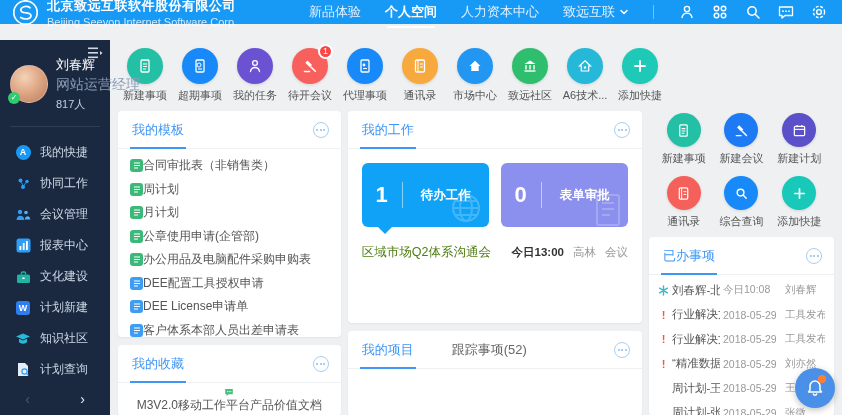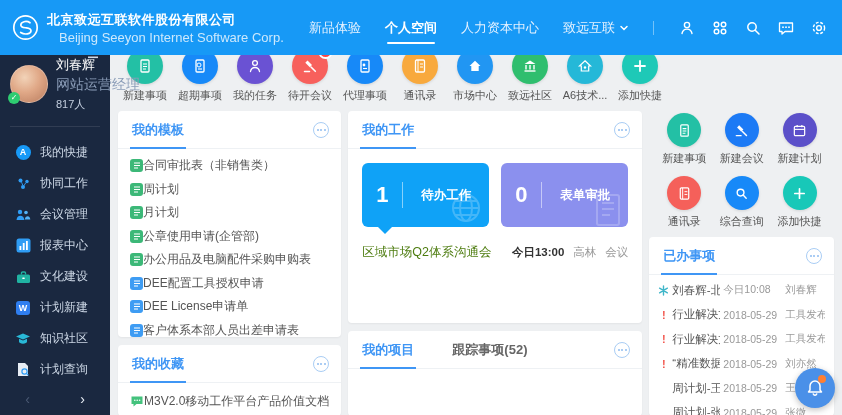--- a/index.html
+++ b/index.html
@@ -1,24 +1,24 @@
 <!DOCTYPE html>
 <html><head>
 <meta charset="utf-8">
 <style>
   * { margin:0; padding:0; box-sizing:border-box; }
   html,body { width:842px; height:415px; overflow:hidden; }
   body { font-family:"Liberation Sans", "DejaVu Sans", sans-serif; background:#eef0f2; position:relative; }
 
   
-  .topbar { position:absolute; top:0; left:0; right:0; height:55px; background:#1799f6;
+  .topbar { position:absolute; top:0; left:0; right:0; height:24px; background:#1799f6;
             display:flex; align-items:center; justify-content:space-between; padding:0 14px 0 12px; z-index:5; }
   .brand { display:flex; align-items:center; gap:8px; }
   .brand-cn { font-size:13px; font-weight:bold; color:#fff; letter-spacing:.5px; }
-  .brand-en { font-size:13px; color:rgba(255,255,255,.78); margin-top:1px;margin-left:12px; }
+  .brand-en { font-size:11px; color:rgba(255,255,255,.78); margin-top:1px; }
   .topnav { display:flex; align-items:center; gap:24px; height:40px; }
   .nav-item { color:#e3f1ff; font-size:13px; cursor:pointer; position:relative; height:40px; line-height:40px; white-space:nowrap; }
   .nav-item.active { color:#fff; font-weight:bold; }
   .nav-item.active::after { content:""; position:absolute; left:2px; right:2px; bottom:4px; height:2px; background:#fff; border-radius:1px; }
   .nav-drop { display:flex; align-items:center; gap:4px; }
   .nav-sep { width:1px; height:14px; background:rgba(255,255,255,.4); }
   .tb-icons { display:flex; align-items:center; gap:15px; }
   .tb-ic { width:18px; height:18px; cursor:pointer; display:block; }
 
   
@@ -48,21 +48,21 @@
   .qitem { width:46px; text-align:center; cursor:pointer; }
   .qcirc { width:36px; height:36px; border-radius:50%; margin:0 auto; position:relative; display:flex; align-items:center; justify-content:center; box-shadow:0 1px 3px rgba(0,0,0,.12); }
   .qbadge { position:absolute; top:-4px; right:-5px; min-width:15px; height:15px; border-radius:8px; background:#f44; border:2px solid #fff; color:#fff; font-size:9px; line-height:11px; text-align:center; padding:0 2px; }
   .qlabel { font-size:11px; color:#555; margin-top:4px; white-space:nowrap; overflow:hidden; }
 
   .grid { display:flex; gap:7px; align-items:stretch; height:305px; }
   .col { display:flex; flex-direction:column; gap:8px; }
   .c1 { width:224px; } .c2 { width:296px;border-radius:14px; } .c3 { width:185px; }
 
   .panel { background:#fff; border-radius:4px; box-shadow:0 1px 2px rgba(0,0,0,.05); overflow:hidden; }
-  .phead { display:flex; justify-content:space-between; align-items:flex-start; padding:10px 12px 0; border-bottom:1px solid #eef1f4;font-weight:bold; }
+  .phead { display:flex; justify-content:space-between; align-items:flex-start; padding:10px 12px 0; border-bottom:1px solid #eef1f4; }
   .ptitle { font-size:13px; color:#3f96f5; padding:0 2px 8px; border-bottom:2px solid #3f96f5; margin-bottom:-1px; cursor:pointer; white-space:nowrap; }
   .ptitle.inactive { color:#666; border-bottom:2px solid transparent; }
   .ptabs { display:flex; gap:34px; }
   .more-btn { width:16px; height:16px; border:1px solid #a9cdf4; border-radius:50%; display:flex; align-items:center; justify-content:center; gap:1.5px; cursor:pointer; margin-top:1px; }
   .more-btn i { width:2px; height:2px; border-radius:50%; background:#8fbdf0; display:block; }
 
   .plist { padding:5px 12px 4px; }
   .litem { display:flex; align-items:center; gap:0; height:23.5px; font-size:12px; color:#555; cursor:pointer; white-space:nowrap; overflow:hidden; }
   .doc-ic { width:13px; height:13px; border-radius:3px; flex:none; display:flex; align-items:center; justify-content:center; }
 
@@ -437,21 +437,21 @@
       <div class="panel" style="flex:1;">
         <div class="phead">
           <span class="ptitle">我的收藏</span>
           <span class="more-btn">
               <i></i>
               <i></i>
               <i></i>
             </span>
         </div>
         <div class="plist">
-          <div class="litem" style="height:26px;">
+          <div class="litem" style="height:26px;flex-direction:column;">
             <svg width="14" height="13" viewBox="0 0 14 13">
                 <path d="M1.5 1.5h11v7.5H6.5L3.5 11.5V9H1.5z" fill="#44c27d"></path>
                 <circle cx="4.8" cy="5.2" r=".8" fill="#fff"></circle>
                 <circle cx="7.2" cy="5.2" r=".8" fill="#fff"></circle>
                 <circle cx="9.6" cy="5.2" r=".8" fill="#fff"></circle>
               </svg>
             <span>M3V2.0移动工作平台产品价值文档</span>
           </div>
           <div class="litem" style="height:26px;">
             

